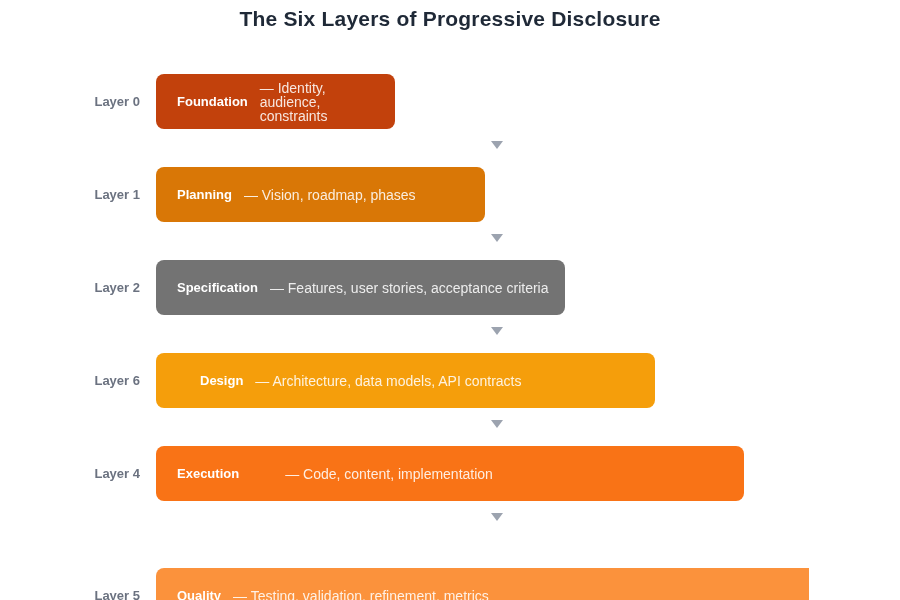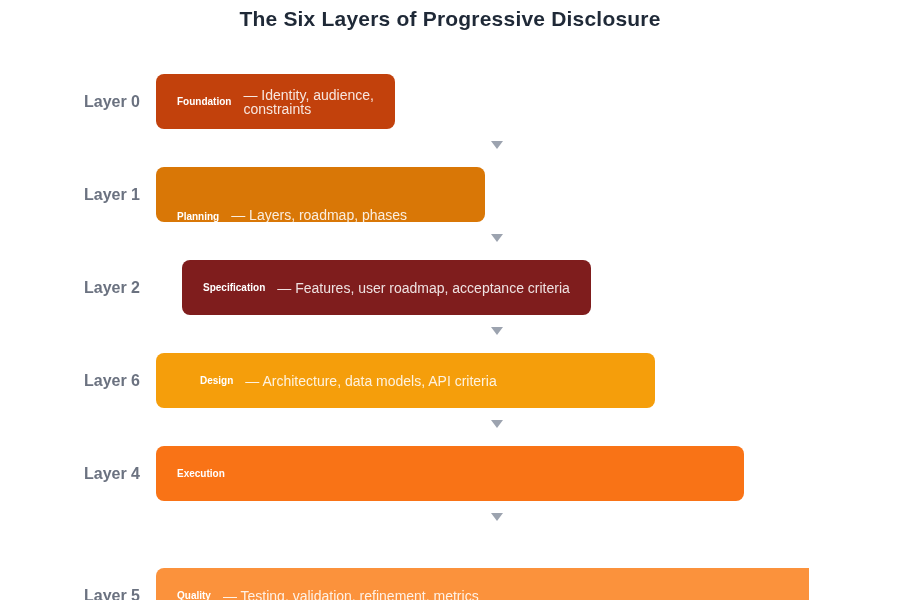--- a/index.html
+++ b/index.html
@@ -28,38 +28,38 @@
   }
   .layer-row { position: absolute; left: 0; width: 900px; height: 55px; }
   .layer-label {
     position: absolute;
     left: 0;
     top: 0;
     width: 140px;
     height: 55px;
     line-height: 55px;
     text-align: right;
-    font-size: 16px;
+    font-size: 13px;
     font-weight: bold;
     color: #6b7280;
   }
   .layer-bar {
     position: absolute;
     left: 156px;
     top: 0;
     height: 55px;
     border-radius: 8px;
     display: flex;
     align-items: center;
     box-sizing: border-box;
     padding-left: 21px;
     padding-right: 16px;
   }
   .layer-name {
-    font-size: 10px;
+    font-size: 13px;
     font-weight: bold;
     color: #ffffff;
     white-space: nowrap;
     flex: 0 0 auto;
   }
   .layer-desc {
     margin-left: 12px;
     font-size: 14px;
     line-height: 14px;
     color: rgba(255,255,255,0.87);
@@ -85,49 +85,50 @@
     <div class="layer-label">Layer 0</div>
     <div class="layer-bar" style="width: 239px; background: rgb(194, 65, 12);">
       <span class="layer-name">Foundation</span>
       <span class="layer-desc">— Identity, audience, constraints</span>
     </div>
   </div>
   <div class="down-arrow" style="top: 141px; border-top-color: rgb(156, 163, 175);"></div>
 
   <div class="layer-row" style="top: 167px;">
     <div class="layer-label">Layer 1</div>
-    <div class="layer-bar" style="width: 329px; background: rgb(217, 119, 6); align-items: flex-end;">
+    <div class="layer-bar" style="width: 329px; background: rgb(217, 119, 6);">
       <span class="layer-name">Planning</span>
-      <span class="layer-desc">— Layers, roadmap, phases</span>
+      <span class="layer-desc">— Vision, roadmap, phases</span>
     </div>
   </div>
   <div class="down-arrow" style="top: 234px; border-top-color: rgb(156, 163, 175);"></div>
 
   <div class="layer-row" style="top: 260px;">
     <div class="layer-label">Layer 2</div>
-    <div class="layer-bar" style="width: 409px; background: #7f1d1d; margin-left: 26px;">
+    <div class="layer-bar" style="width: 409px; background: #737373;">
       <span class="layer-name">Specification</span>
-      <span class="layer-desc">— Features, user roadmap, acceptance criteria</span>
+      <span class="layer-desc">— Features, user stories, acceptance criteria</span>
     </div>
   </div>
   <div class="down-arrow" style="top: 327px; border-top-color: rgb(156, 163, 175);"></div>
 
   <div class="layer-row" style="top: 353px;">
     <div class="layer-label">Layer 6</div>
     <div class="layer-bar" style="width: 499px; background: rgb(245, 158, 11); padding-left: 44px;">
       <span class="layer-name">Design</span>
-      <span class="layer-desc">— Architecture, data models, API criteria</span>
+      <span class="layer-desc">— Architecture, data models, API contracts</span>
     </div>
   </div>
   <div class="down-arrow" style="top: 420px; border-top-color: rgb(156, 163, 175);"></div>
 
   <div class="layer-row" style="top: 446px;">
     <div class="layer-label">Layer 4</div>
     <div class="layer-bar" style="width: 588px; background: rgb(249, 115, 22); gap: 34px;">
       <span class="layer-name">Execution</span>
+      <span class="layer-desc">— Code, content, implementation</span>
     </div>
   </div>
   <div class="down-arrow" style="top: 513px; border-top-color: rgb(156, 163, 175);"></div>
 
   <div class="layer-row" style="top: 568px; border-radius: 16px;">
     <div class="layer-label">Layer 5</div>
     <div class="layer-bar" style="width: 684px; background: rgb(251, 146, 60);">
       <span class="layer-name">Quality</span>
       <span class="layer-desc">— Testing, validation, refinement, metrics</span>
     </div>

